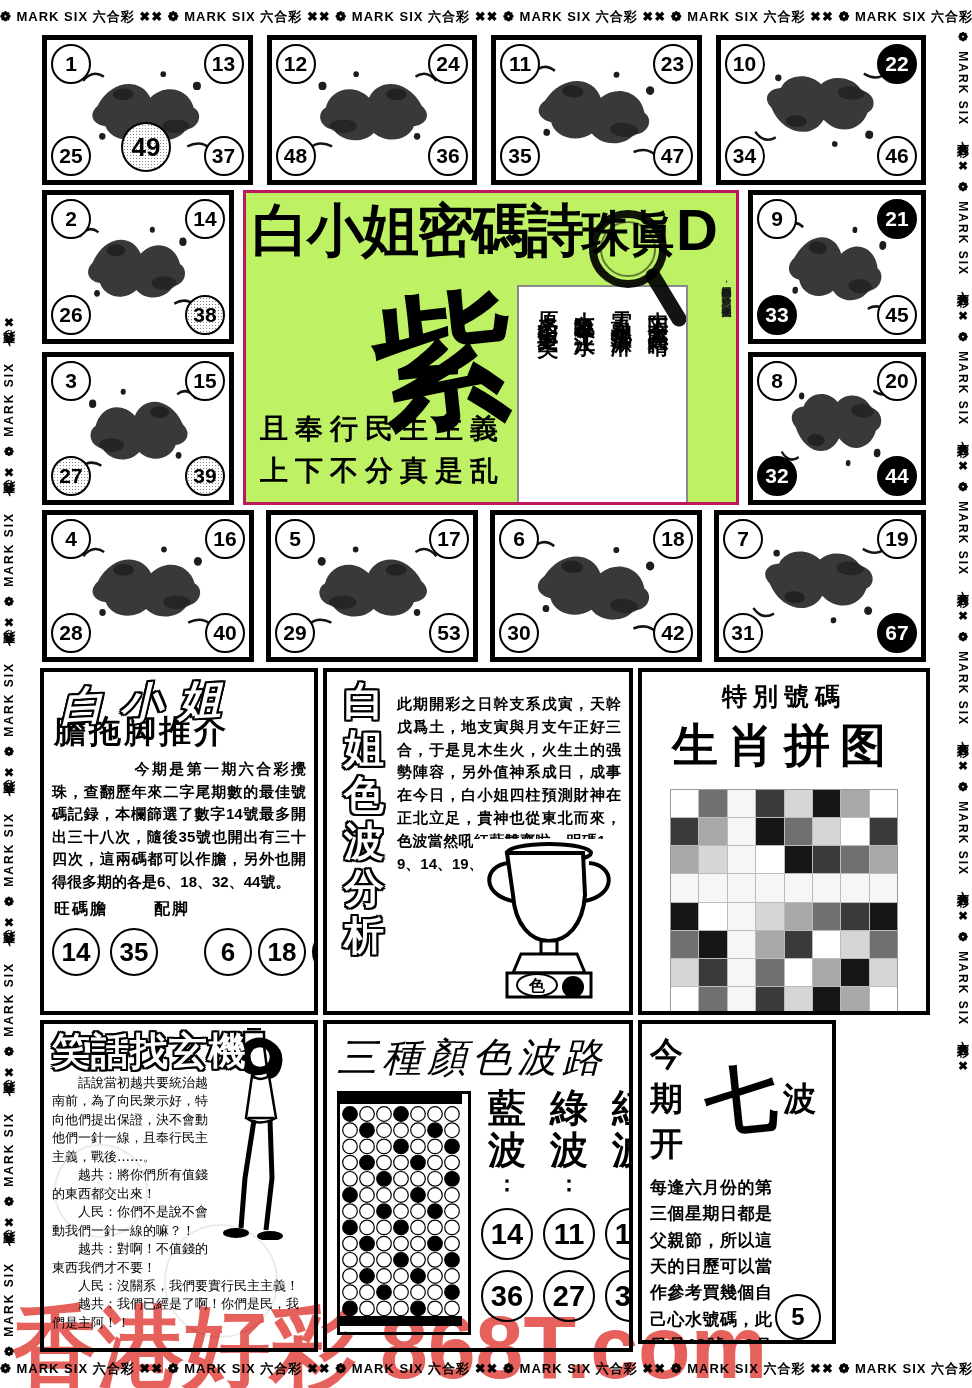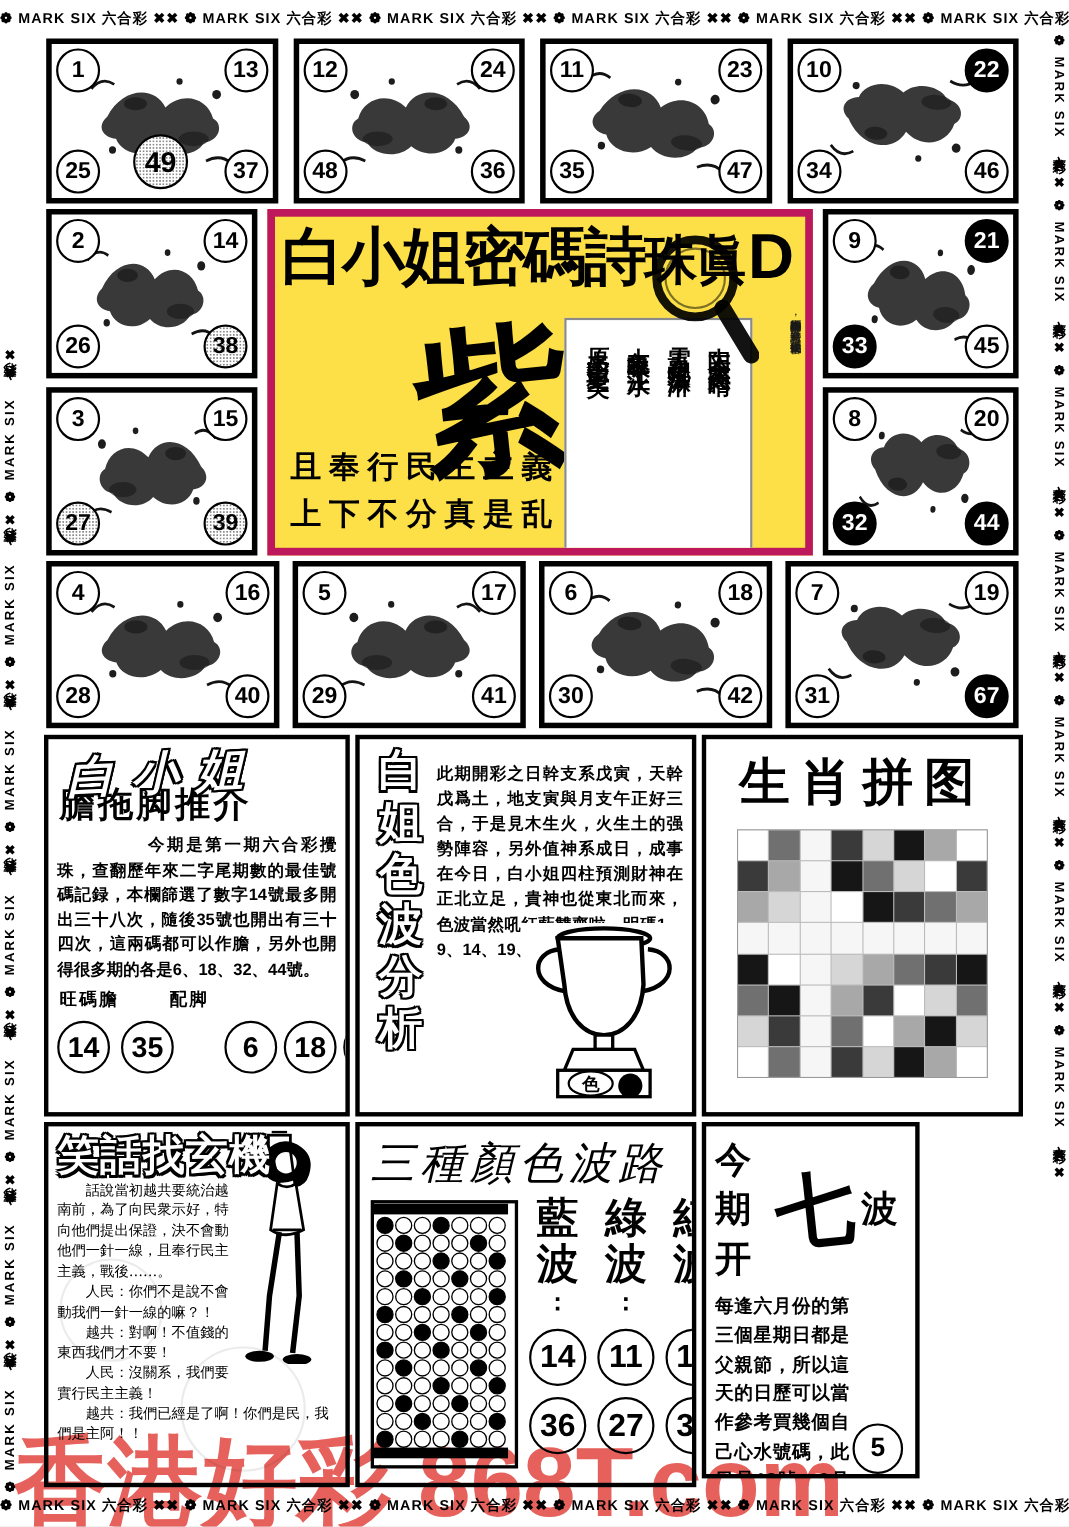--- a/index.html
+++ b/index.html
@@ -32,21 +32,21 @@
       justify-content:center;z-index:4;}
   .corner-num.tl{left:4px;top:4px;}
   .corner-num.tr{right:4px;top:4px;}
   .corner-num.bl{left:4px;bottom:4px;}
   .corner-num.br{right:4px;bottom:4px;}
   .corner-num.extra{left:74px;bottom:8px;width:46px;height:46px;font-size:26px;}
   .corner-num.inverted{background:#000;color:#fff;}
   .corner-num.stipple{background-color:#fff;background-image:radial-gradient(circle,#8a8a8a 0.9px,transparent 1px);
       background-size:3px 3px;}
   
-  #titleblock{flex:1;position:relative;border:7px solid #be185d;background:#fde047;overflow:hidden;}
+  #titleblock{flex:1;position:relative;border:3px solid #be185d;background:#bef264;overflow:hidden;}
   .main-title{position:absolute;top:8px;left:6px;white-space:nowrap;font-weight:900;
       font-size:57px;letter-spacing:-2px;line-height:1;}
   .main-title .zhu{font-size:48px;letter-spacing:-1px;}
   .main-title .dd{font-size:58px;}
   #magnifier{position:absolute;left:336px;top:14px;z-index:5;}
   .big-char{position:absolute;left:128px;top:98px;font-size:140px;font-weight:700;
       font-family:"DejaVu Serif",serif;transform:rotate(-6deg);line-height:1;}
   .couplet{position:absolute;left:14px;bottom:10px;font-size:28px;font-weight:700;
       font-family:"DejaVu Serif",serif;letter-spacing:7px;line-height:1.5;white-space:nowrap;}
   .poem-box{position:absolute;right:48px;top:92px;height:208px;border:2px solid #8a8a8a;
@@ -332,21 +332,21 @@
             <circle cx="162" cy="38" r="5"></circle>
             <circle cx="44" cy="98" r="4"></circle>
             <circle cx="120" cy="24" r="3.5"></circle>
             <path d="M20,32 q12,-14 26,-5" stroke="#000" stroke-width="3" fill="none"></path>
             <path d="M150,110 q16,-8 28,2" stroke="#000" stroke-width="3" fill="none"></path>
           </g>
         </svg>
         <span class="corner-num tl">5</span>
         <span class="corner-num tr">17</span>
         <span class="corner-num bl">29</span>
-        <span class="corner-num br">41</span>
+        <span class="corner-num br">53</span>
       </div>
     <div class="panel">
         <svg class="ink v2" viewBox="0 0 200 130" preserveAspectRatio="none">
           <g fill="#0a0a0a">
             <path d="M38,62 C55,30 92,28 104,52 C124,34 152,42 158,64 C170,70 166,88 148,90 C140,104 112,108 98,94 C80,108 54,102 48,86 C32,84 26,72 38,62 Z" opacity="0.88"></path>
             <ellipse cx="70" cy="48" rx="13" ry="7" opacity="0.8"></ellipse>
             <ellipse cx="136" cy="86" rx="17" ry="8" opacity="0.7"></ellipse>
             <circle cx="162" cy="38" r="5"></circle>
             <circle cx="44" cy="98" r="4"></circle>
             <circle cx="120" cy="24" r="3.5"></circle>
@@ -422,20 +422,21 @@
         <rect x="68" y="102" width="16" height="13" fill="#fff" stroke="#000" stroke-width="3"></rect>
         <path d="M48,115 L104,115 L112,134 L40,134 Z" fill="#fff" stroke="#000" stroke-width="3"></path>
         <rect x="34" y="134" width="84" height="24" fill="#fff" stroke="#000" stroke-width="3"></rect>
         <ellipse cx="64" cy="146" rx="20" ry="11" fill="#fff" stroke="#000" stroke-width="2"></ellipse>
         <text x="64" y="152" font-size="16" font-weight="bold" text-anchor="middle" fill="#000">色</text>
         <circle cx="100" cy="148" r="11" fill="#000"></circle>
       </svg>
     </div>
 
     <div id="boxC" class="box">
+      <div class="headC1">特別號碼</div>
       <div class="headC2">生肖拼图</div>
       <div class="puzzle">
           <div style="background: rgb(255, 255, 255);"></div>
           <div style="background: rgb(112, 112, 112);"></div>
           <div style="background: rgb(246, 246, 246);"></div>
           <div style="background: rgb(58, 58, 58);"></div>
           <div style="background: rgb(214, 214, 214);"></div>
           <div style="background: rgb(22, 22, 22);"></div>
           <div style="background: rgb(168, 168, 168);"></div>
           <div style="background: rgb(255, 255, 255);"></div>
@@ -517,20 +518,21 @@
             <path d="M38,48 q9,6 17,0 l7,42 q-17,9 -30,0 z" fill="#fff"></path>
             <line x1="34" y1="90" x2="60" y2="90"></line>
             <path d="M40,92 L31,150 L27,200" stroke-width="5"></path>
             <path d="M56,92 L58,150 L52,202" stroke-width="5"></path>
           </g>
           <ellipse cx="22" cy="205" rx="13" ry="5" fill="#000"></ellipse>
           <ellipse cx="56" cy="208" rx="13" ry="5" fill="#000"></ellipse>
         </svg>
         <div>
             <p>話說當初越共要統治越南前，為了向民衆示好，特向他們提出保證，決不會動他們一針一線，且奉行民主主義，戰後……。</p>
+            <p>越共：將你們所有值錢的東西都交出來！</p>
             <p>人民：你們不是說不會動我們一針一線的嘛？！</p>
             <p>越共：對啊！不值錢的東西我們才不要！</p>
             <p>人民：沒關系，我們要實行民主主義！</p>
             <p>越共：我們已經是了啊！你們是民，我們是主阿！！</p>
           </div>
       </div>
     </div>
 
     <div id="boxE" class="box">
       <div class="headE">三種顏色波路</div>

